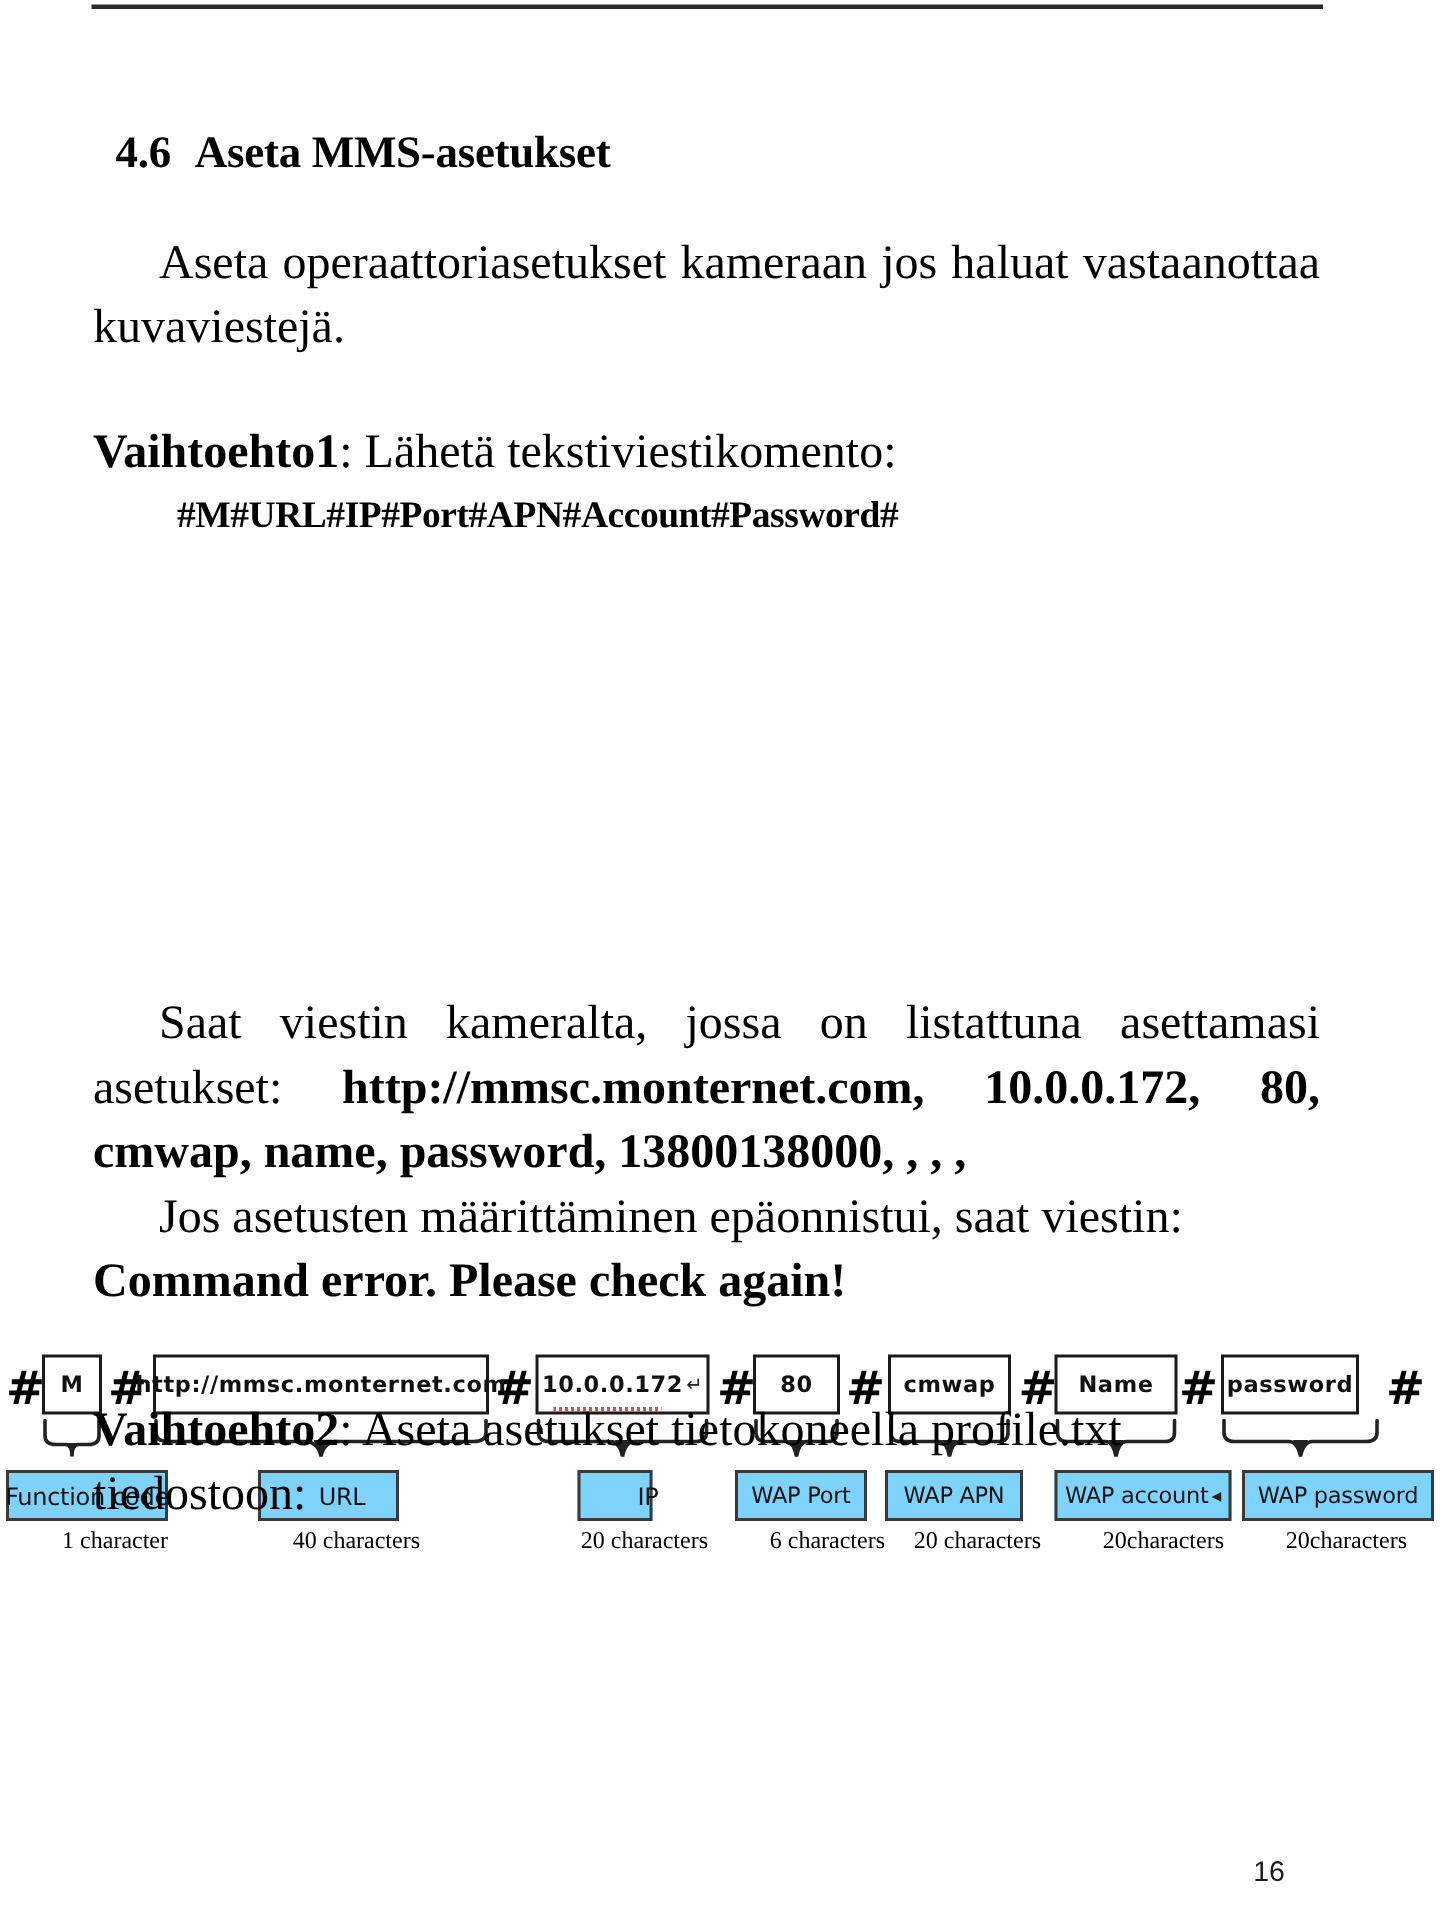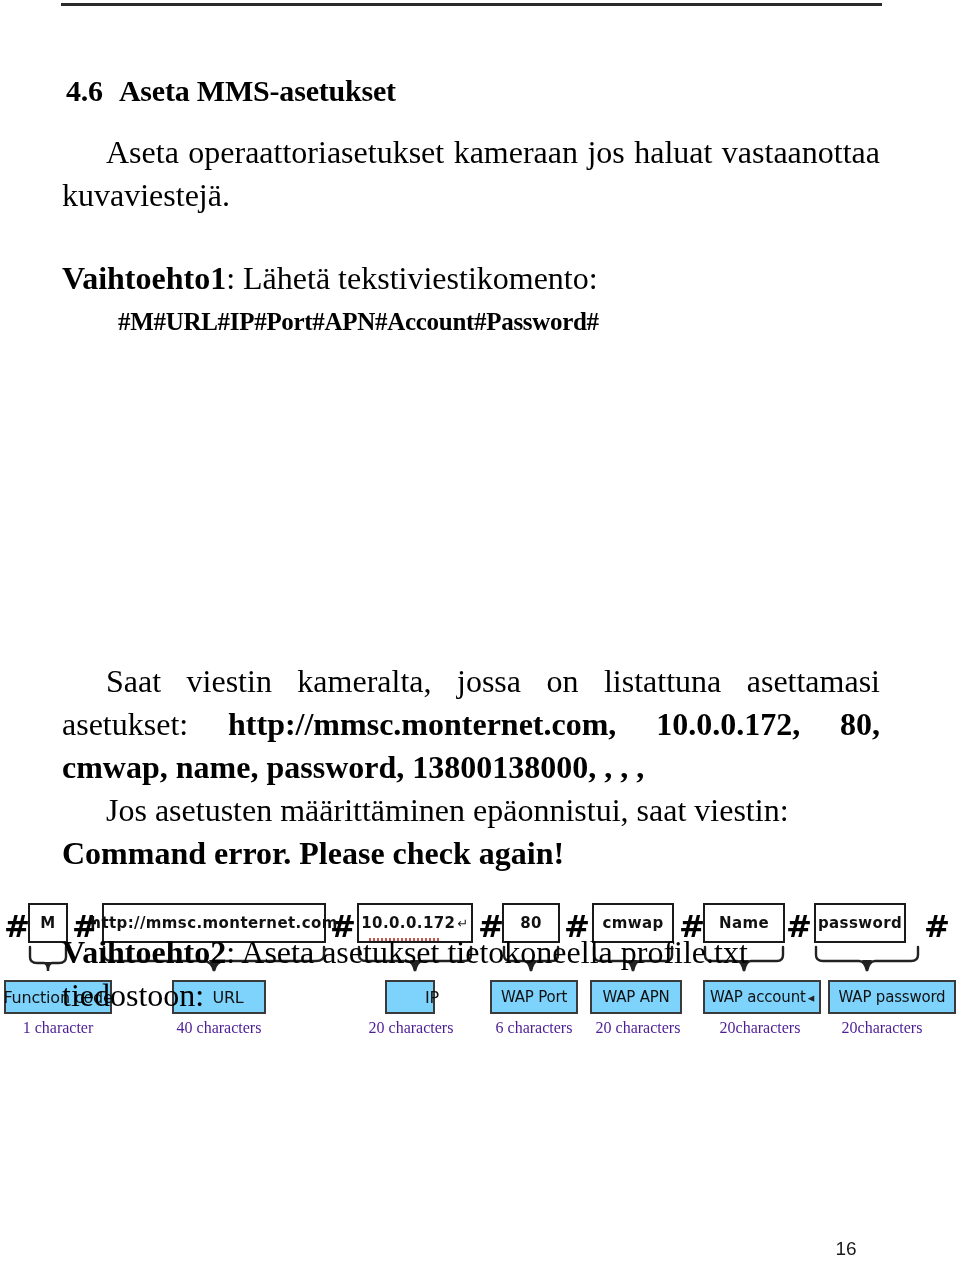--- a/index.html
+++ b/index.html
@@ -28,21 +28,21 @@
 
   
   .body-col {
     position: absolute;
     left: 62px;
     top: 70px;
     width: 818px;
   }
 
   h2.section-head {
-    margin: 4px;
+    margin: 15px;
     font-size: 30px;
     font-weight: bold;
     line-height: 1.15;
     letter-spacing: -0.2px;
     white-space: nowrap;
   }
   h2.section-head .num { margin-right: 16px; }
 
   p.para {
     margin: 0;
@@ -143,22 +143,22 @@
   .lbox.tight { font-size: 15px; }
 
   
   .ccount {
     position: absolute;
     top: 572px;
     font-family: "Liberation Serif", serif;
     font-size: 16px;
     line-height: 18px;
     white-space: nowrap;
-    text-align: center;
-    color: #4c1d95;
+    text-align: right;
+    color: #000000;
   }
 
   
   .brace { position: absolute; top: 498px; }
 
   
   .page-num {
     position: absolute;
     left: 0;
     right: 0;

